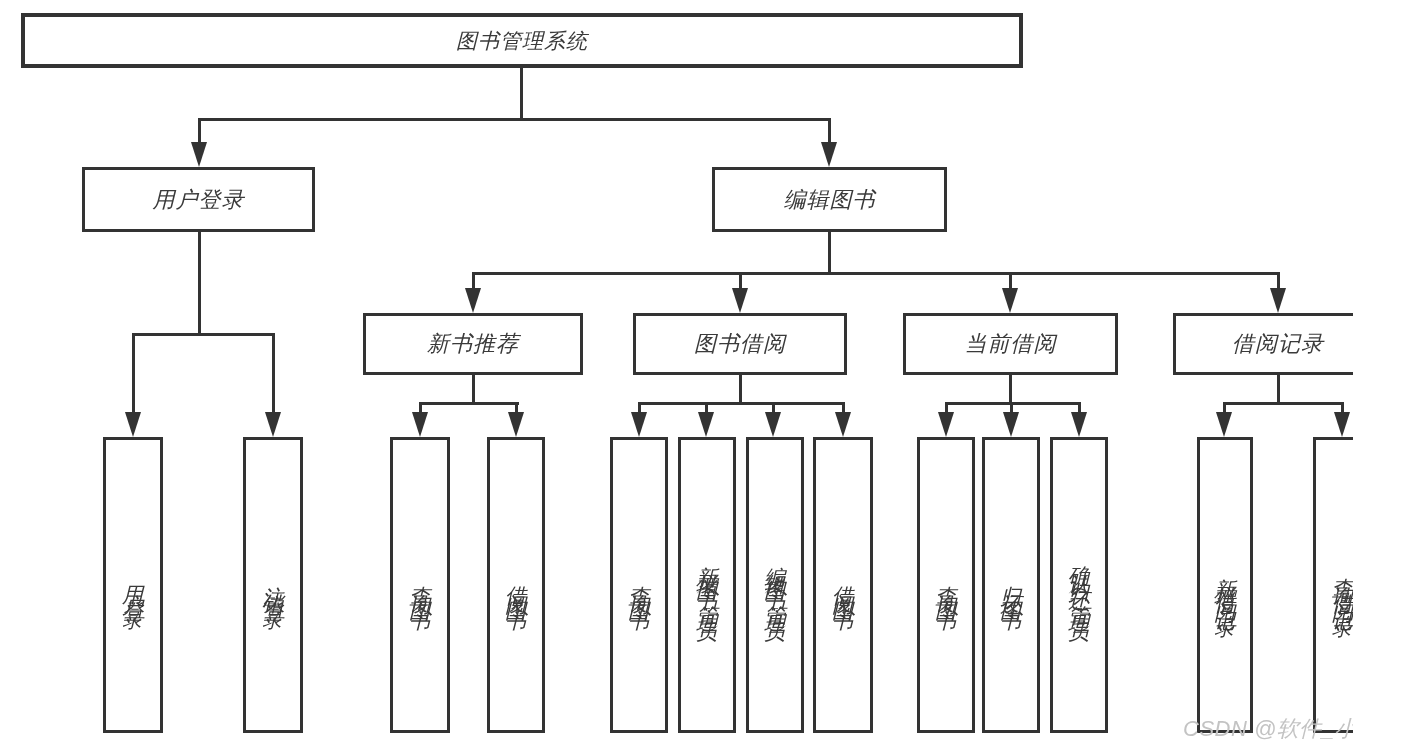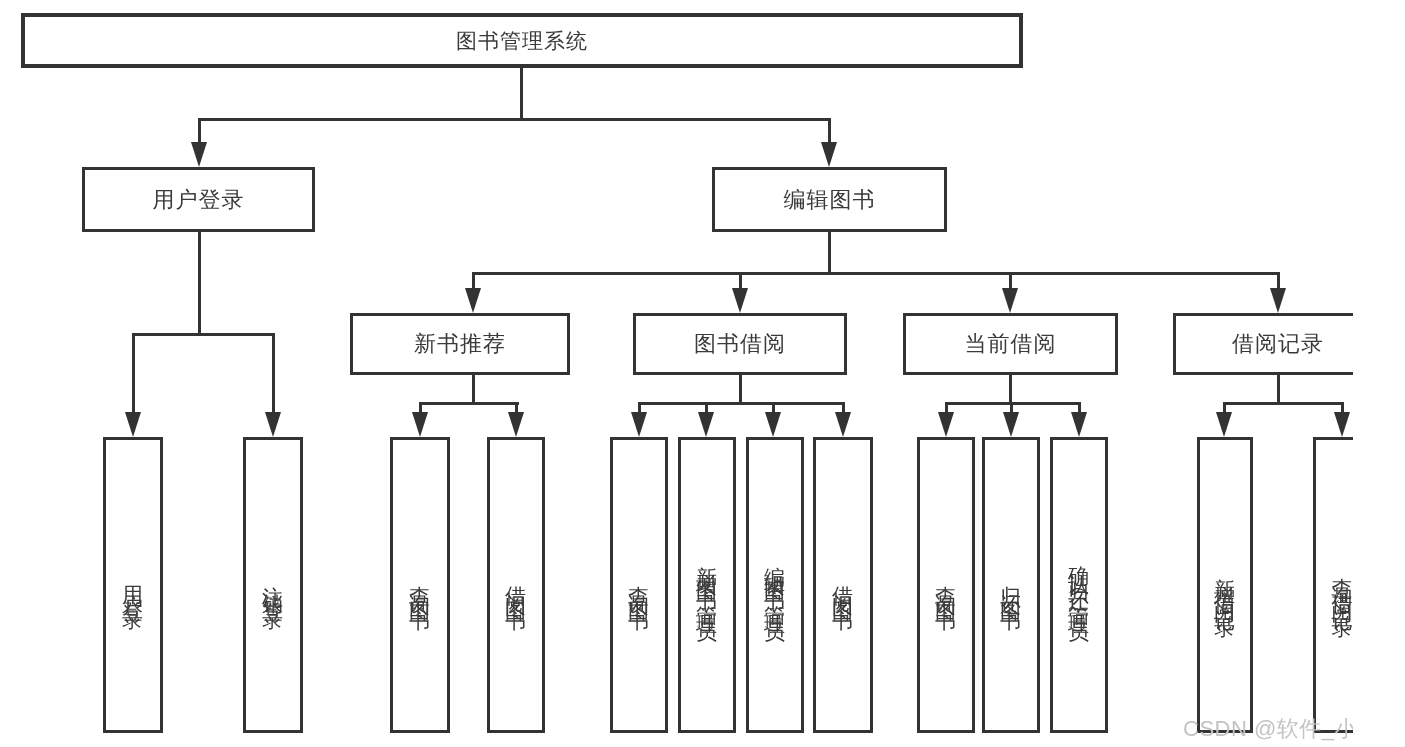--- a/index.html
+++ b/index.html
@@ -4,20 +4,21 @@
 <style>
   * { margin: 0; padding: 0; box-sizing: border-box; }
   html, body { background: #ffffff; }
   body { font-family: "Liberation Sans", "DejaVu Sans", sans-serif; }
   .canvas {
     position: relative;
     width: 1353px;
     height: 747px;
     background: #ffffff;
     overflow: hidden;
+    font-style: italic;
   }
   .node {
     position: absolute;
     border: 3px solid #333333;
     background: #ffffff;
     display: flex;
     align-items: center;
     justify-content: center;
     color: #3a3a3a;
     font-size: 22px;
@@ -100,21 +101,21 @@
   <div class="hline" style="left:472px; top:272px; width:808px;"></div>
   <div class="vline" style="left:472px;  top:272px; height:18px;"></div>
   <div class="ahead" style="left:465px;  top:288px;"></div>
   <div class="vline" style="left:739px;  top:272px; height:18px;"></div>
   <div class="ahead" style="left:732px;  top:288px;"></div>
   <div class="vline" style="left:1009px; top:272px; height:18px;"></div>
   <div class="ahead" style="left:1002px; top:288px;"></div>
   <div class="vline" style="left:1277px; top:272px; height:18px;"></div>
   <div class="ahead" style="left:1270px; top:288px;"></div>
 
-  <div class="node" style="left:350px; top:313px; width:220px; height:62px;">
+  <div class="node" style="left:363px; top:313px; width:220px; height:62px;">
     <span>新书推荐</span>
   </div>
   <div class="node" style="left:633px; top:313px; width:214px; height:62px;">
     <span>图书借阅</span>
   </div>
   <div class="node" style="left:903px; top:313px; width:215px; height:62px;">
     <span>当前借阅</span>
   </div>
   <div class="node" style="left:1173px; top:313px; width:210px; height:62px;">
     <span>借阅记录</span>

